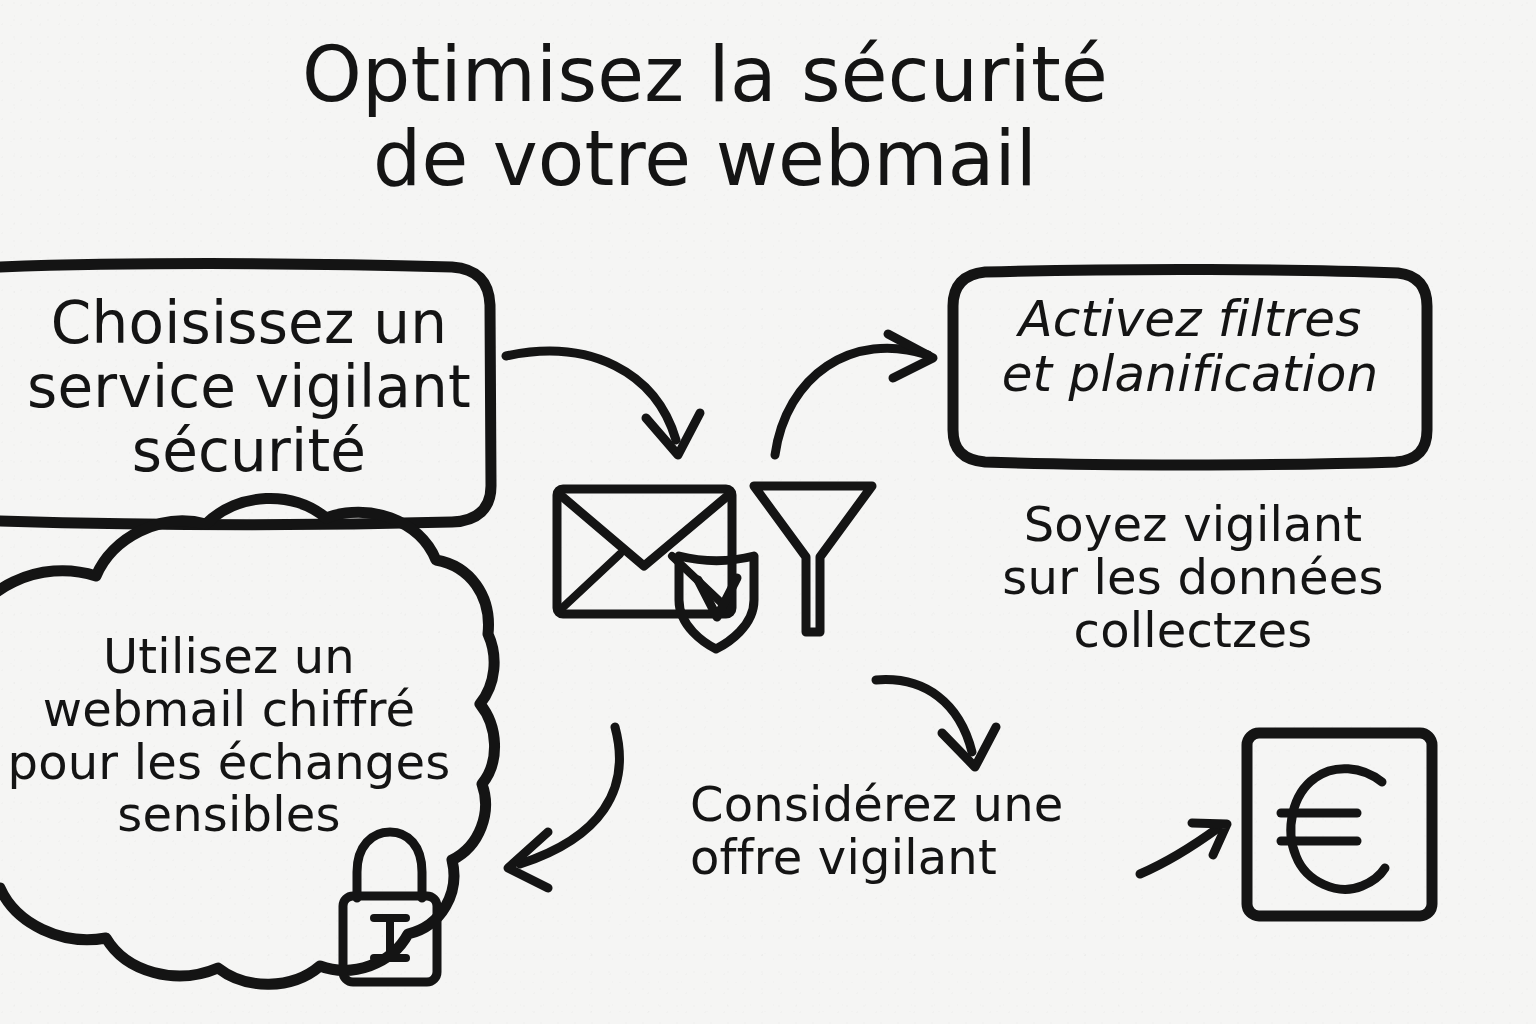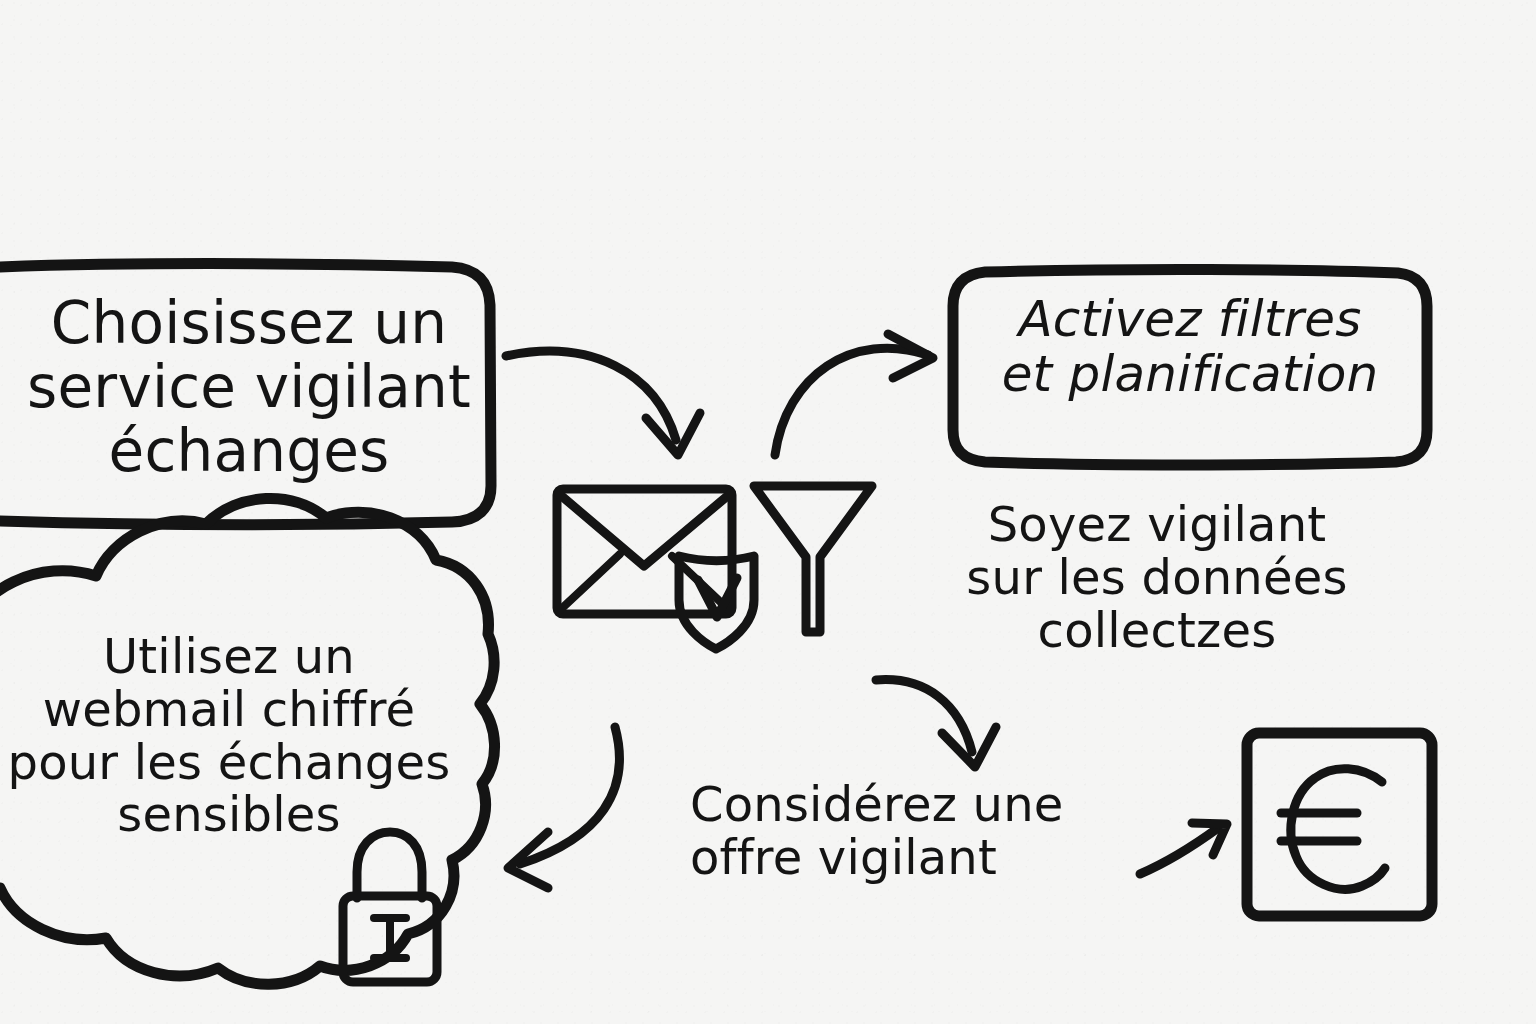--- a/index.html
+++ b/index.html
@@ -70,21 +70,21 @@
     font-size: 50px;
     font-style: italic;
   }
   #cloud-text {
     left: -6px;
     top: 630px;
     width: 470px;
     font-size: 48px;
   }
   #vigilant-text {
-    left: 922px;
+    left: 958px;
     top: 498px;
     width: 470px;
     font-size: 48px;
     text-align: center;
   }
   #offer-text {
     left: 690px;
     top: 778px;
     width: 460px;
     font-size: 48px;
@@ -224,25 +224,29 @@
       <path class="stroke med" d="M 942 733 L 975 767 L 996 727"></path>
     </g>
 
     <g>
       <path class="stroke med" d="M 1140 874 C 1168 862, 1196 844, 1218 828"></path>
       <path class="stroke med" d="M 1192 823 L 1227 824 L 1213 855"></path>
     </g>
 
   </svg>
 
+  <div id="title" class="hand">
+    <span class="l1">Optimisez la sécurité</span>
+    <span class="l2">de votre webmail</span>
+  </div>
 
   <div id="box1-text" class="hand node-text">
     <div>Choisissez un</div>
     <div>service vigilant</div>
-    <div>échanges</div>
+    <div>sécurité</div>
   </div>
 
   <div id="box2-text" class="hand node-text">
     <div>Activez filtres</div>
     <div>et planification</div>
   </div>
 
   <div id="cloud-text" class="hand node-text">
     <div>Utilisez un</div>
     <div>webmail chiffré</div>

